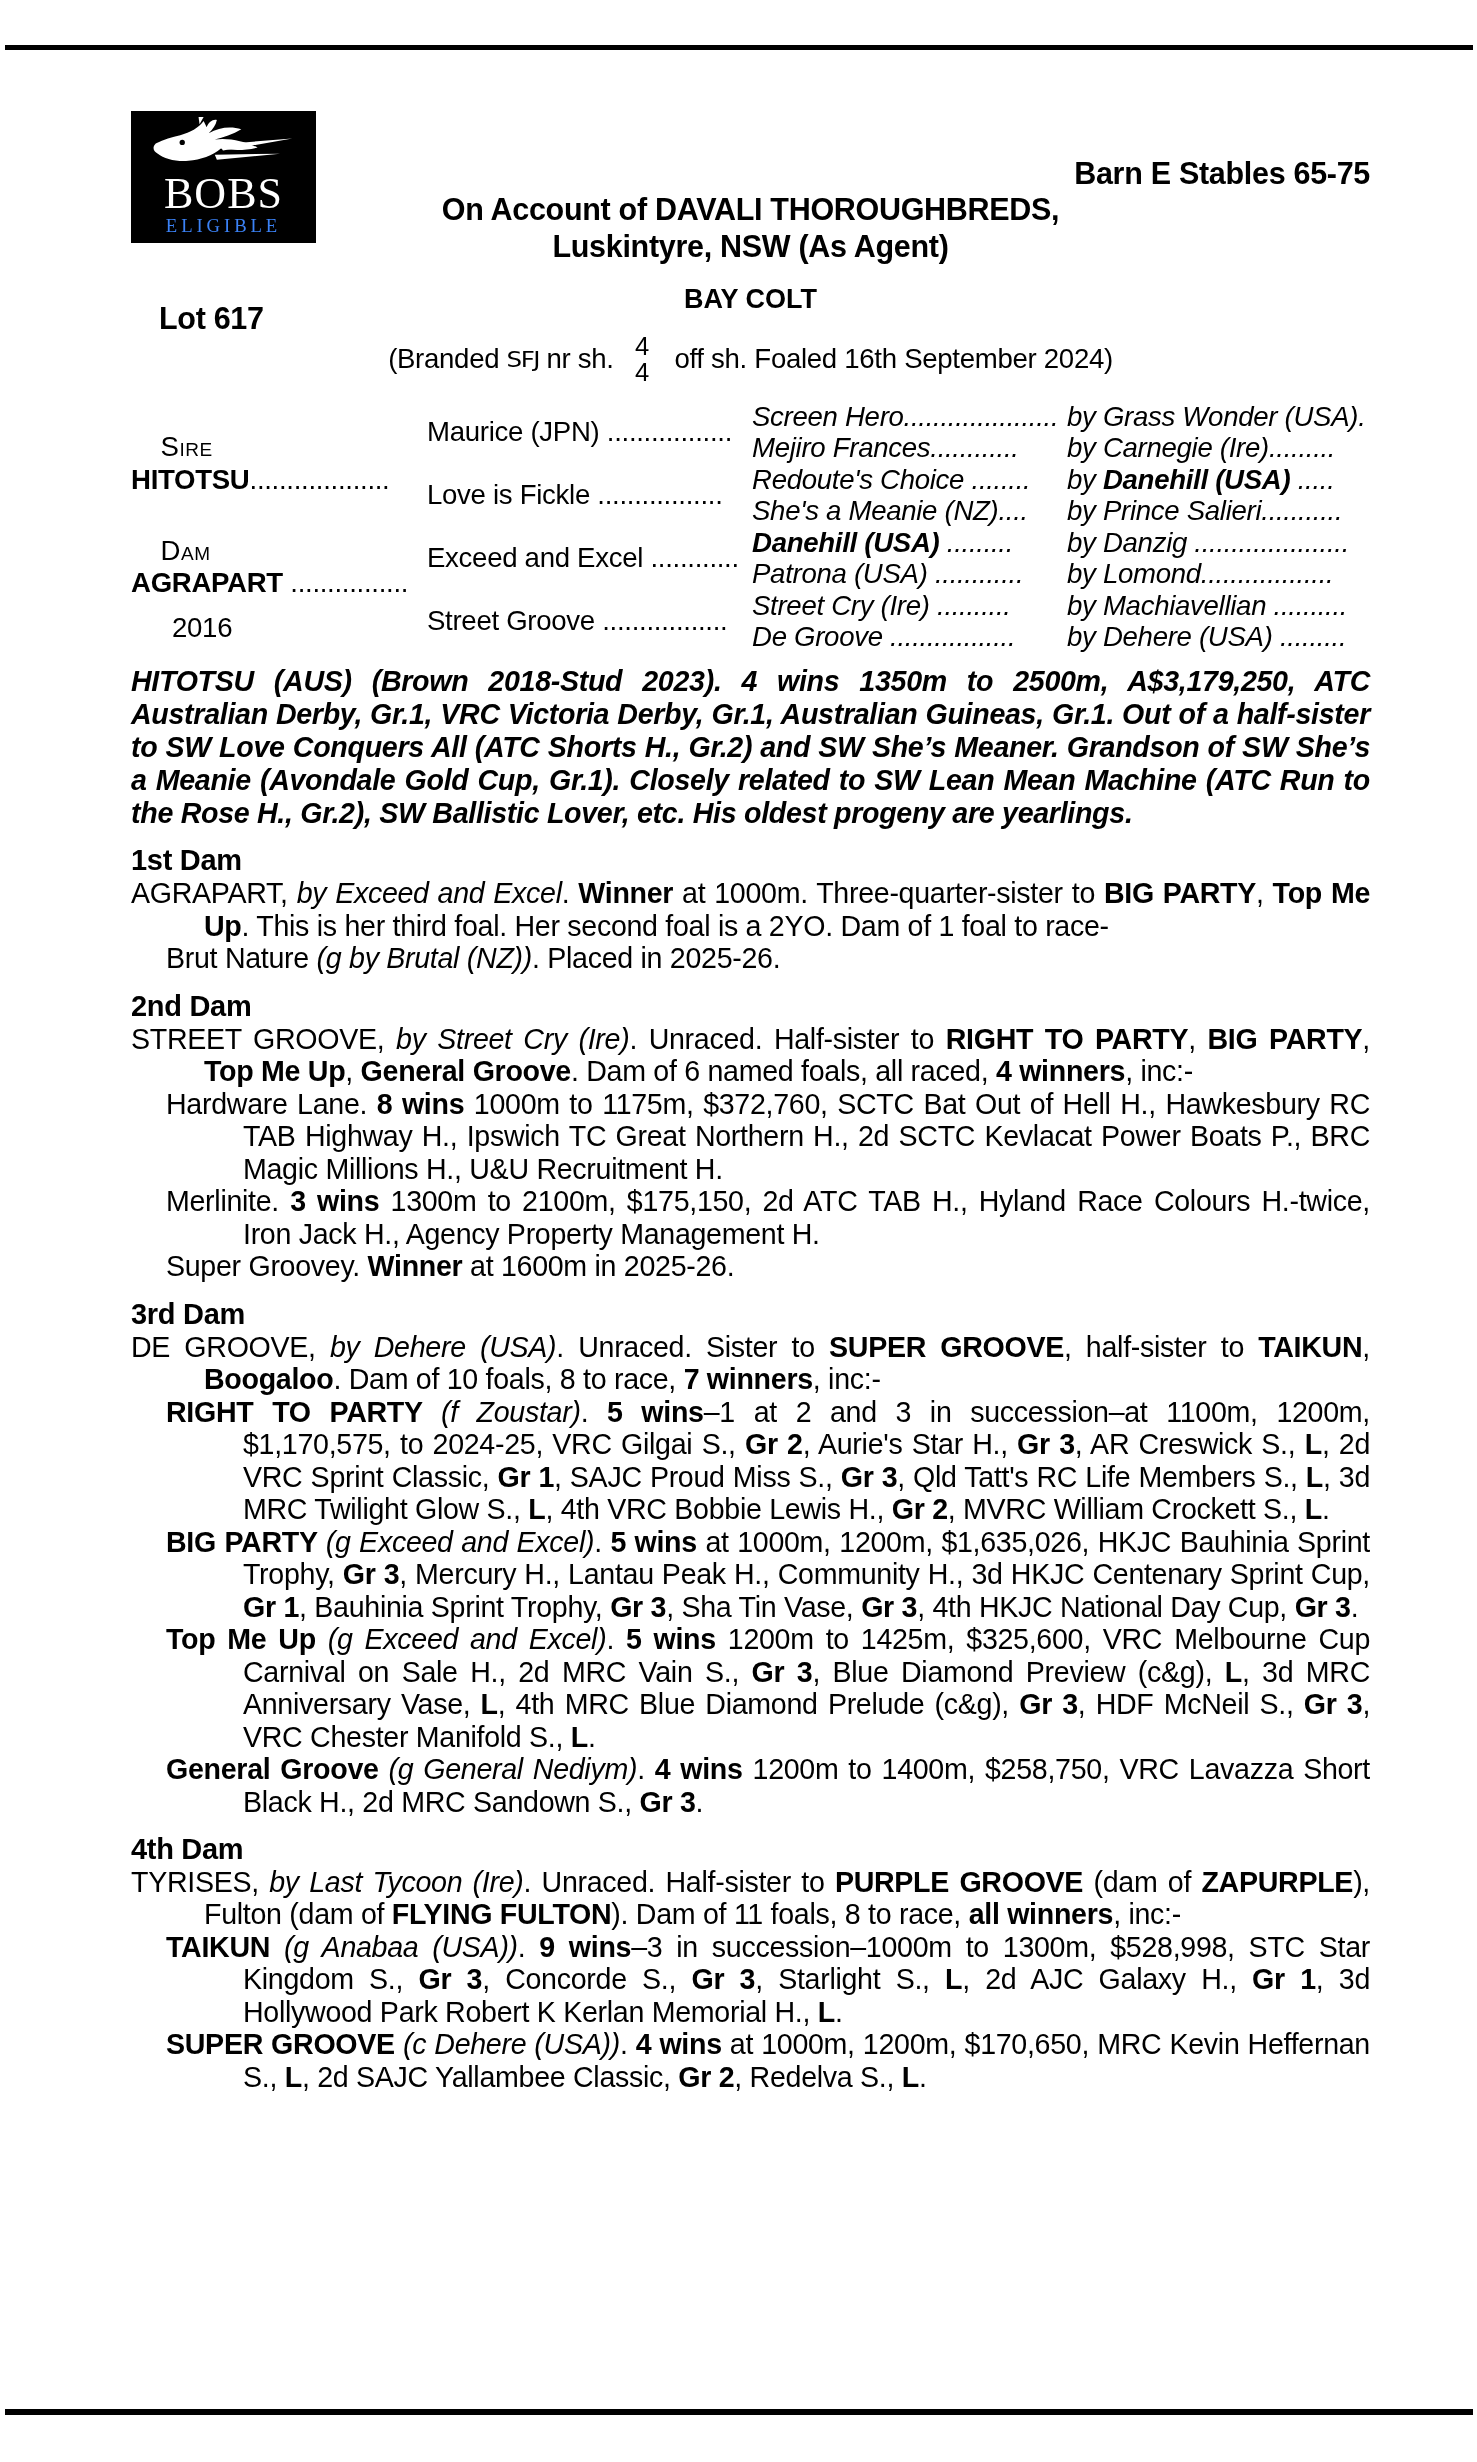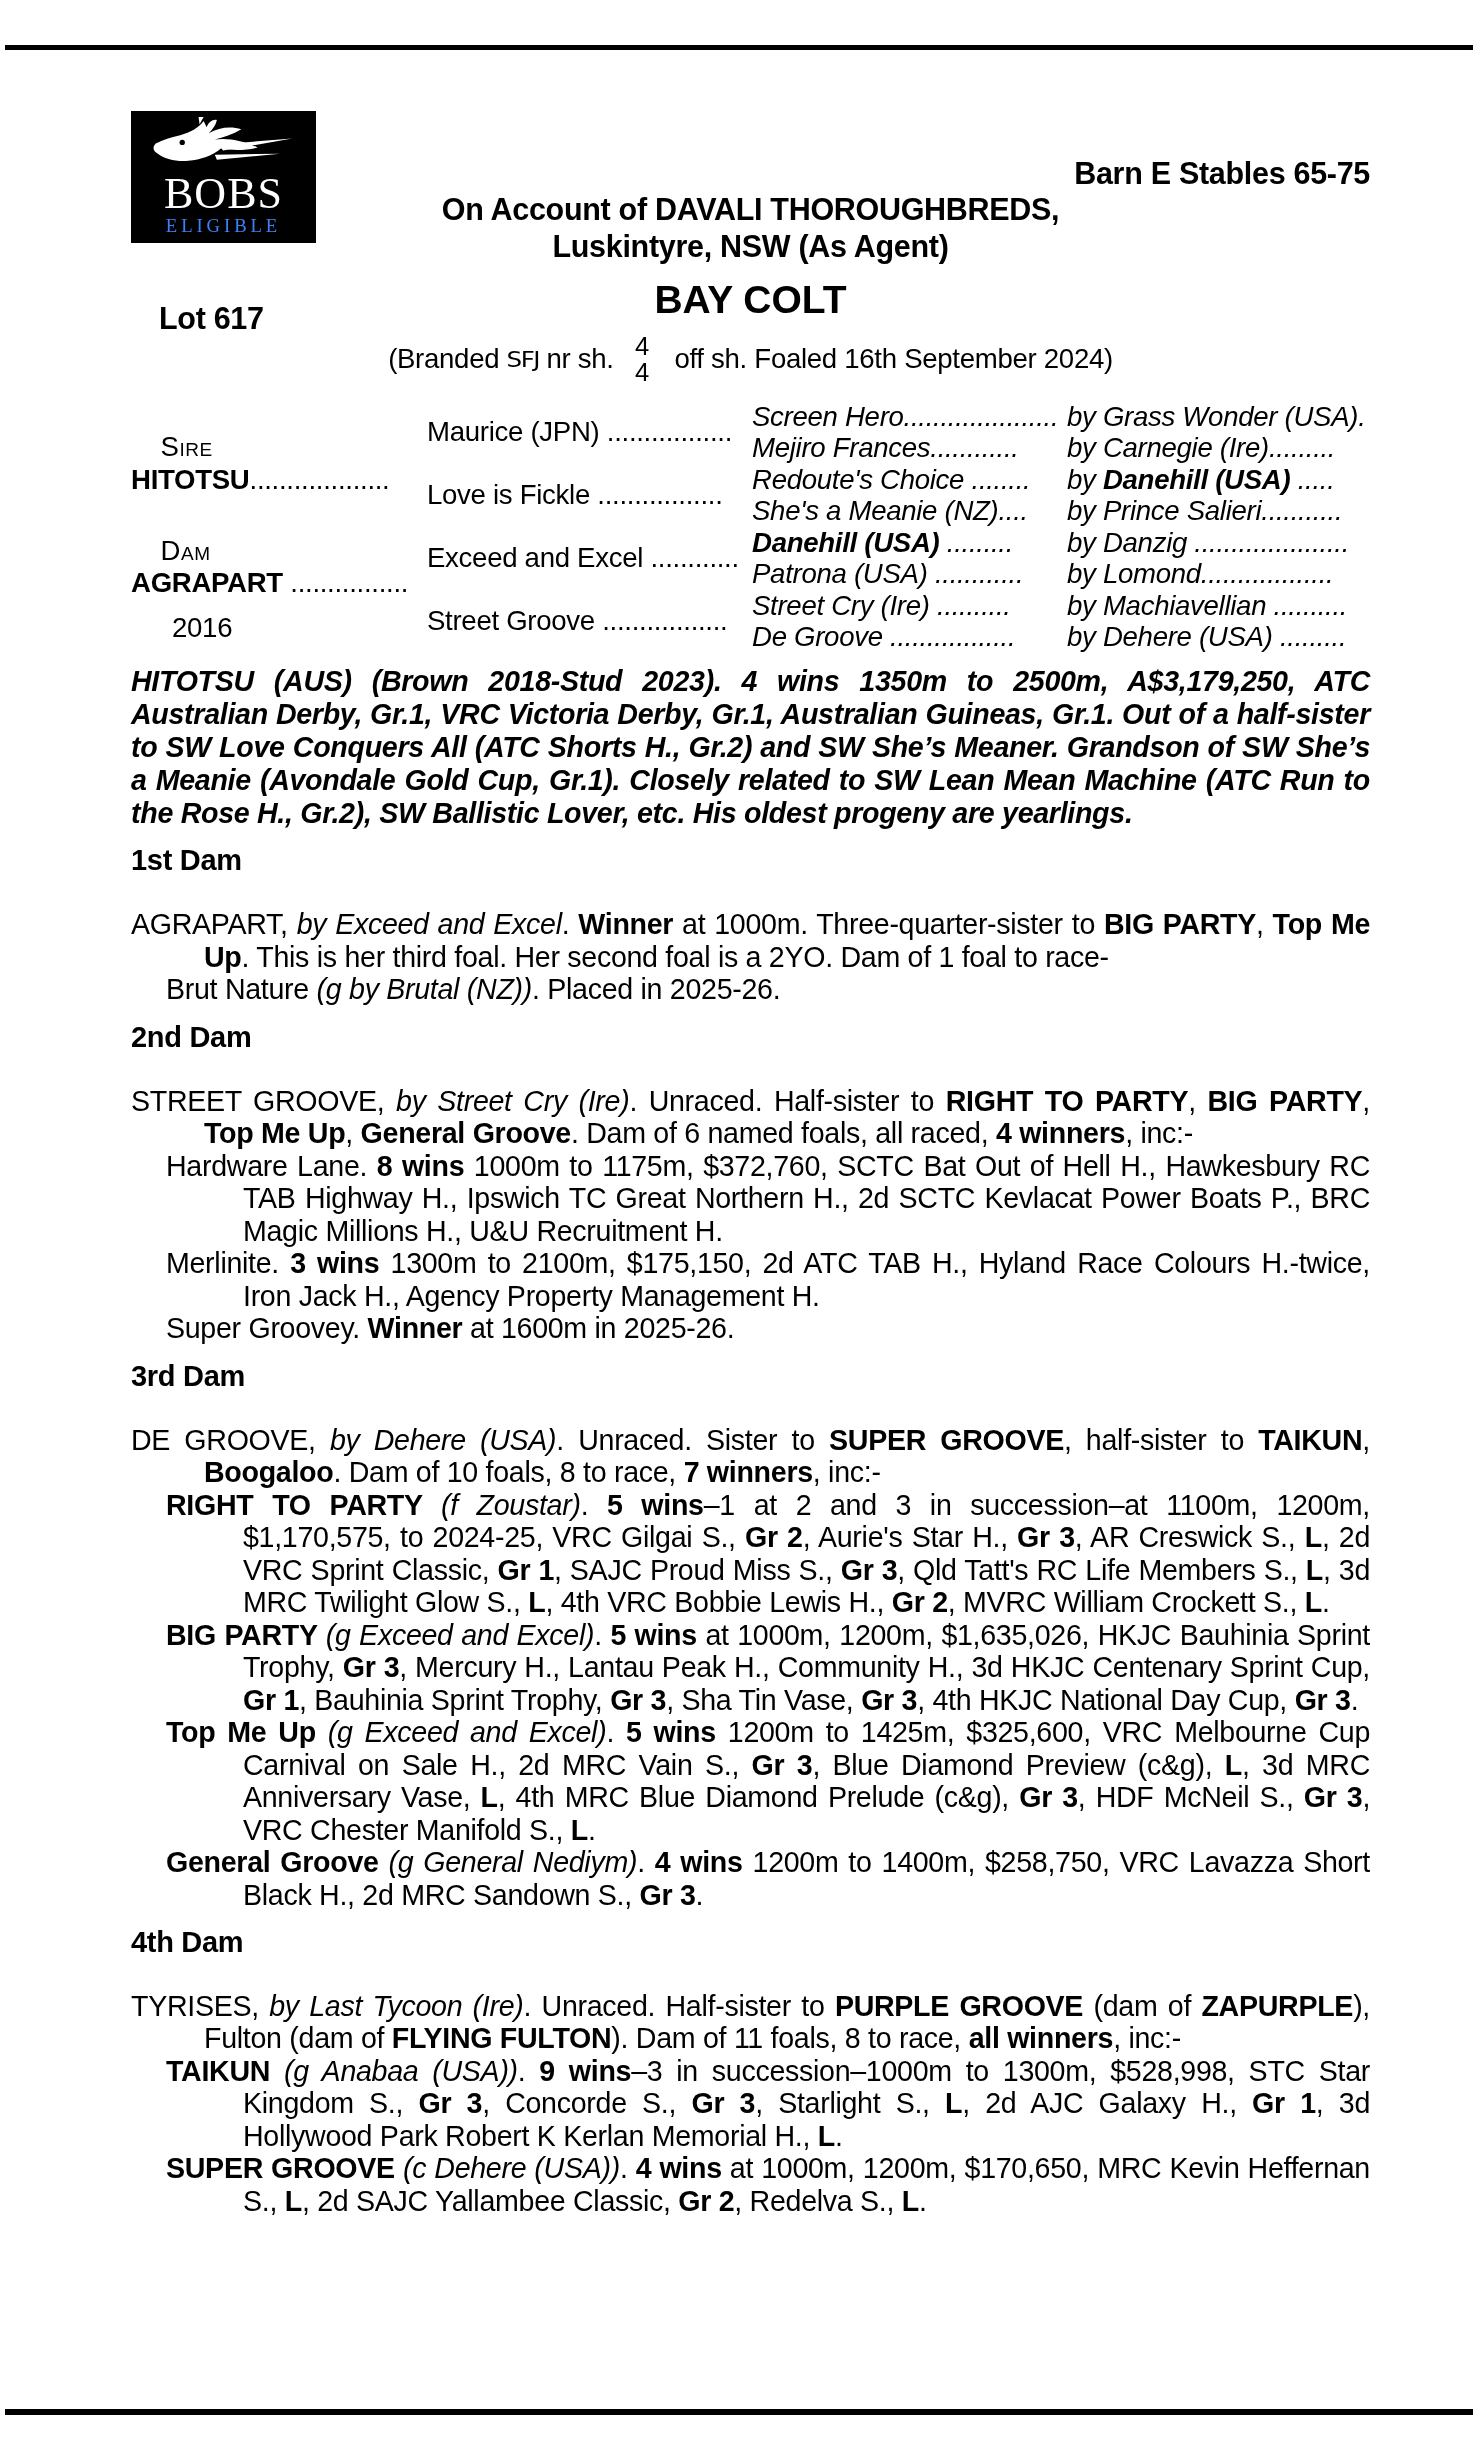--- a/index.html
+++ b/index.html
@@ -14,21 +14,21 @@
   .logo{position:absolute;left:0;top:111px;width:185px;height:132px;background:#000;
         display:flex;flex-direction:column;align-items:center;justify-content:flex-start;
         padding:5.9px 3.9px;box-sizing:border-box;}
   .logo-bobs{font-family:"Liberation Serif","DejaVu Serif",serif;color:#ffffff;font-size:44px;line-height:43px;letter-spacing:1px;}
   .logo-eligible{font-family:"Liberation Serif","DejaVu Serif",serif;color:#3b82f6;font-size:18.7px;line-height:21.7px;letter-spacing:3.9px;}
 
   .barn{padding-top:156px;text-align:right;font-weight:700;font-size:30.5px;line-height:35px;}
   .account{text-align:center;font-weight:700;font-size:30.5px;line-height:37px;}
   .lot-row{position:relative;margin-top:11.8px;}
   .lot{position:absolute;left:0;top:24px;font-weight:700;font-size:30.5px;margin-left:28px;}
-  .title{text-align:center;font-weight:700;font-size:39px;line-height:45px;letter-spacing:0;}
+  .title{text-align:center;font-weight:700;font-size:27px;line-height:45px;letter-spacing:0;}
 
   .branded{margin-top:2px;display:flex;justify-content:center;align-items:center;font-size:27.6px;height:71px;}
   .branded span{white-space:pre;}
   .brand-mark{font-family:"DejaVu Sans","Liberation Sans",sans-serif;font-size:24.6px;letter-spacing:-1.5px;
               display:inline-block;transform:scaleY(0.85);}
   .frac{display:inline-flex;flex-direction:column;align-items:center;font-size:25.6px;line-height:26.6px;margin:0 25.6px 0 13.8px;}
 
   
   .pedigree{margin-top:5.9px;display:flex;font-size:27.6px;}
   .ped-c1{width:296px;display:flex;flex-direction:column;}
@@ -37,21 +37,21 @@
   .ped-name-line{line-height:32.5px;white-space:pre;overflow:hidden;}
   .ped-year{padding-left:41px;line-height:32.5px;margin-top:12px;}
   .ped-c2{width:325px;display:flex;flex-direction:column;}
   .ped-parent{height:63px;display:flex;align-items:center;white-space:pre;overflow:hidden;}
   .ped-c34{width:618px;display:grid;grid-template-columns:315px 302px;grid-auto-rows:31.5px;font-style:italic;}
   .ped-name,.ped-by{line-height:31.5px;white-space:pre;overflow:hidden;}
 
   .sire-blurb{margin-top:12px;font-weight:700;font-style:italic;text-align:justify;font-size:28.6px;line-height:33px;}
 
   .dam-heading{margin-top:13.8px;font-weight:700;font-size:29px;line-height:34px;}
-  .p-dam{text-align:justify;line-height:32.5px;padding-left:73px;text-indent:-73px;margin-top:31px;}
+  .p-dam{text-align:justify;line-height:32.5px;padding-left:73px;text-indent:-73px;}
   .p-foal{text-align:justify;line-height:32.5px;margin-left:35px;padding-left:77px;text-indent:-77px;}
 
   .b{font-weight:700;}
   .i{font-style:italic;}
   .bi{font-weight:700;font-style:italic;}
 </style>
 </head>
 <body>
 
 <div class="page">

